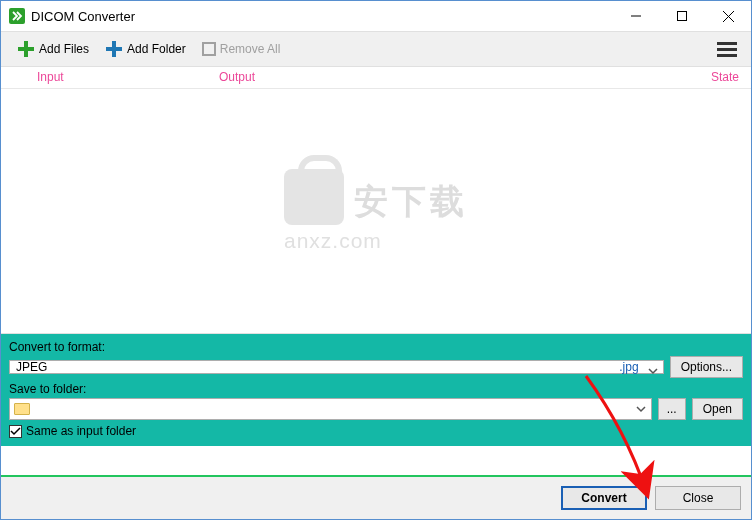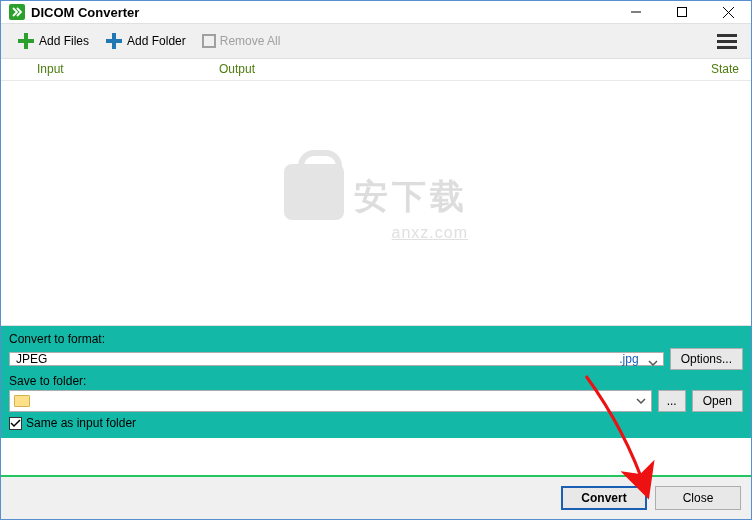--- a/index.html
+++ b/index.html
@@ -1,47 +1,47 @@
 <!DOCTYPE html>
 <html><head>
 <meta charset="utf-8">
 <style>
 * { box-sizing: border-box; margin: 0; padding: 0; font-family: "Segoe UI", Tahoma, sans-serif; font-size: 12px; }
 body { width: 752px; height: 520px; background: #fff; border: 1px solid #578fcf; overflow: hidden; position: relative; }
 
-.titlebar { height: 22px; display: flex; align-items: center; padding: 0 0 0 8px; background: #fff; font-weight: bold; }
+.titlebar { height: 30px; display: flex; align-items: center; padding: 0 0 0 8px; background: #fff; }
 .titlebar .app-icon { width: 16px; height: 16px; background: #2ca02c; border-radius: 2px; margin-right: 6px; display: flex; align-items: center; justify-content: center; }
 .titlebar .app-icon svg { width: 12px; height: 12px; }
 .titlebar .title { color: #000; font-size: 13px; }
 .titlebar .winbtns { margin-left: auto; display: flex; }
 .titlebar .winbtn { width: 46px; height: 30px; display: flex; align-items: center; justify-content: center; color: #000; }
 
 .toolbar { height: 36px; background: #f0f0f0; border-top: 1px solid #e0e0e0; border-bottom: 1px solid #e0e0e0; display: flex; align-items: center; padding: 0 8px; }
 .tbtn { display: flex; align-items: center; padding: 4px 8px; gap: 4px; cursor: pointer; }
 .tbtn.disabled { color: #a0a0a0; }
 .tbtn .lbl { font-size: 12px; }
 .plus-icon { width: 18px; height: 18px; }
 .minus-icon { width: 18px; height: 4px; background: #a0a0a0; border-radius: 1px; }
 .square-icon { width: 14px; height: 14px; border: 2px solid #a0a0a0; }
 .hamburger { margin-left: auto; padding: 6px; cursor: pointer; }
 .hamburger div { width: 20px; height: 3px; background: #333; margin: 3px 0; }
 
 .listhead { height: 22px; background: #fff; border-bottom: 1px solid #e8e8e8; display: flex; }
-.listhead .col { padding: 3px 8px; color: #4d7c0f; font-size: 12px; }
+.listhead .col { padding: 3px 8px; color: #ec4899; font-size: 12px; }
 .col-input { width: 210px; padding-left: 36px !important; }
 .col-output { flex: 1; }
 .col-state { width: 62px; text-align: right; padding-right: 12px !important; }
 
 .listbody { height: 244px; background: #fff; position: relative; }
-.watermark { position: absolute; left: 50%; top: 50%; transform: translate(-50%, -50%); text-align: right; color: #ddd; user-select: none; }
+.watermark { position: absolute; left: 50%; top: 50%; transform: translate(-50%, -50%); text-align: left; color: #ddd; user-select: none; }
 .watermark .bag { display: flex; align-items: flex-end; justify-content: center; gap: 10px; }
 .watermark .bagshape { width: 60px; height: 56px; background: #e4e4e4; border-radius: 8px; position: relative; }
 .watermark .bagshape::before { content: ""; position: absolute; top: -14px; left: 14px; width: 32px; height: 22px; border: 6px solid #e4e4e4; border-bottom: none; border-radius: 16px 16px 0 0; }
 .watermark .cjk { font-size: 34px; color: #ddd; font-weight: bold; letter-spacing: 4px; }
-.watermark .domain { font-size: 16px; color: #e0e0e0; margin-top: 4px; letter-spacing: 1px; text-decoration: underline; }
+.watermark .domain { font-size: 21px; color: #e0e0e0; margin-top: 4px; letter-spacing: 1px; }
 
 .bottom { background: #14b8a6; border-top: 1px solid #e0e0e0; padding: 6px 8px 8px 8px; }
 .row { display: flex; align-items: center; gap: 6px; margin-bottom: 4px; }
 .lblrow { color: #000; margin-bottom: 2px; }
 .combo { flex: 1; height: 14px; background: #fff; border: 1px solid #adadad; display: flex; align-items: center; padding: 0 6px; position: relative; }
 .combo .val { flex: 1; }
 .combo .ext { color: #1a5fb4; margin-right: 18px; }
 .combo .arrow { position: absolute; right: 4px; top: 4px; }
 .btn { height: 22px; background: #e8e8e8; border: 1px solid #adadad; padding: 0 10px; display: flex; align-items: center; justify-content: center; cursor: pointer; min-width: 48px; }
 .foldericon { width: 16px; height: 12px; background: #ffe08a; border: 1px solid #d4b24a; border-radius: 1px; margin-right: 4px; flex-shrink: 0; }

